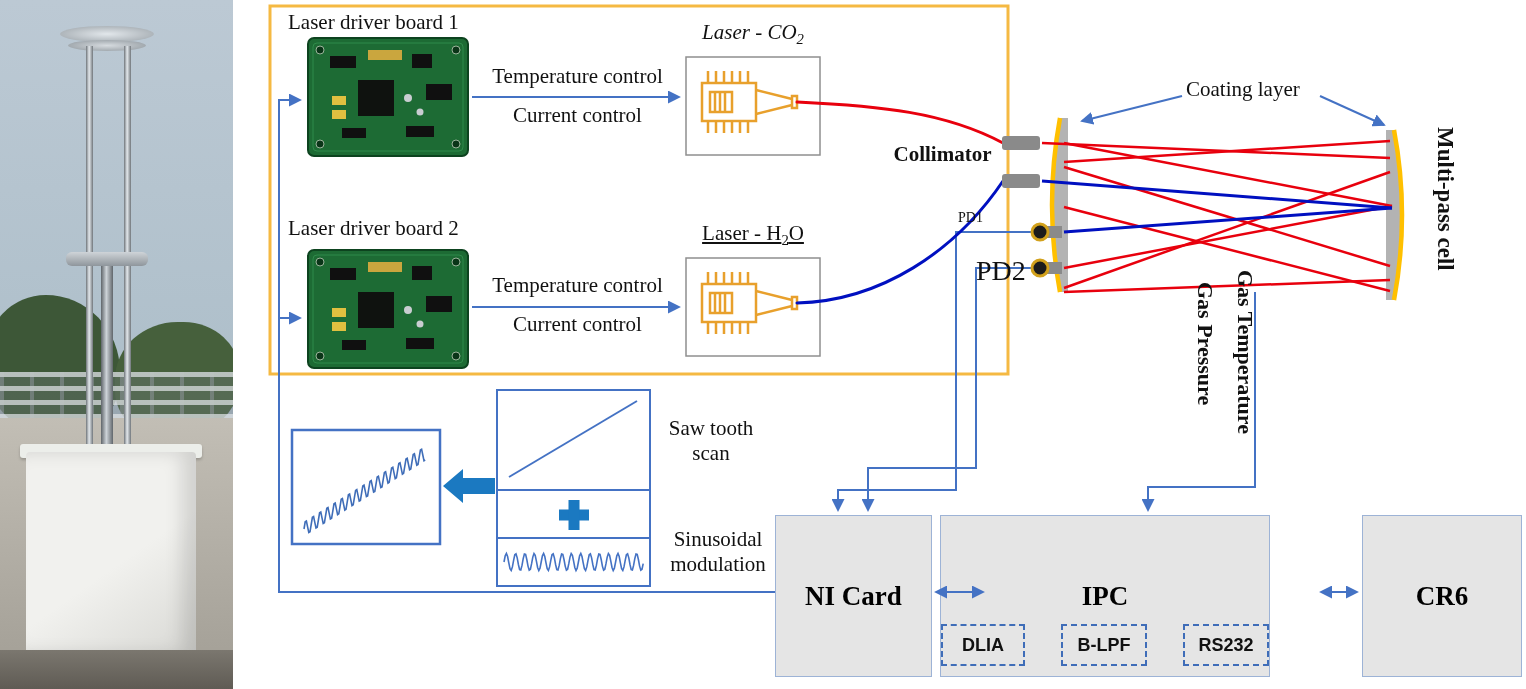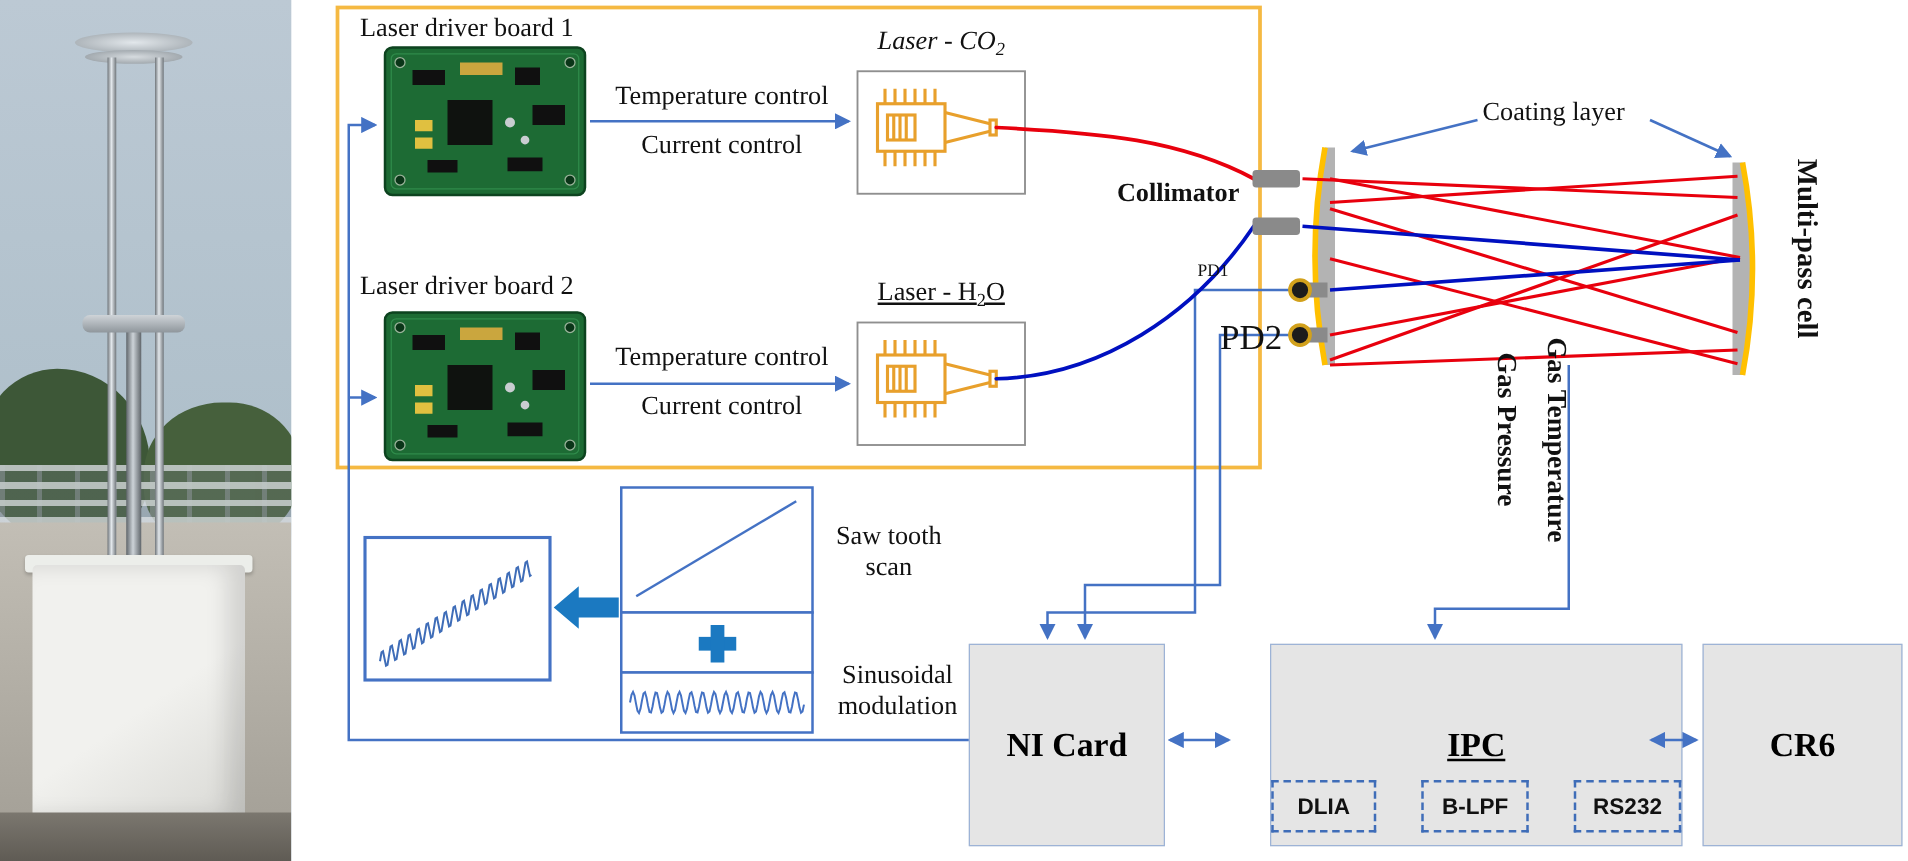--- a/index.html
+++ b/index.html
@@ -61,21 +61,21 @@
     <div class="collar"></div>
     <div class="lid"></div>
     <div class="enclosure"></div>
     <div class="ground"></div>
   </div>
 
   <div class="devbox" style="left:775px;top:515px;width:155px;height:160px;">
     <span>NI Card</span>
   </div>
 
-  <div class="devbox" style="left:1016px;top:515px;width:328px;height:160px;text-decoration:underline;">
+  <div class="devbox" style="left:940px;top:515px;width:328px;height:160px;">
     <span>IPC</span>
     <div class="modules">
       <div class="module" style="width:84px;">DLIA</div>
       <div class="module">B-LPF</div>
       <div class="module">RS232</div>
     </div>
   </div>
 
   <div class="devbox" style="left:1362px;top:515px;width:158px;height:160px;">
     <span>CR6</span>

